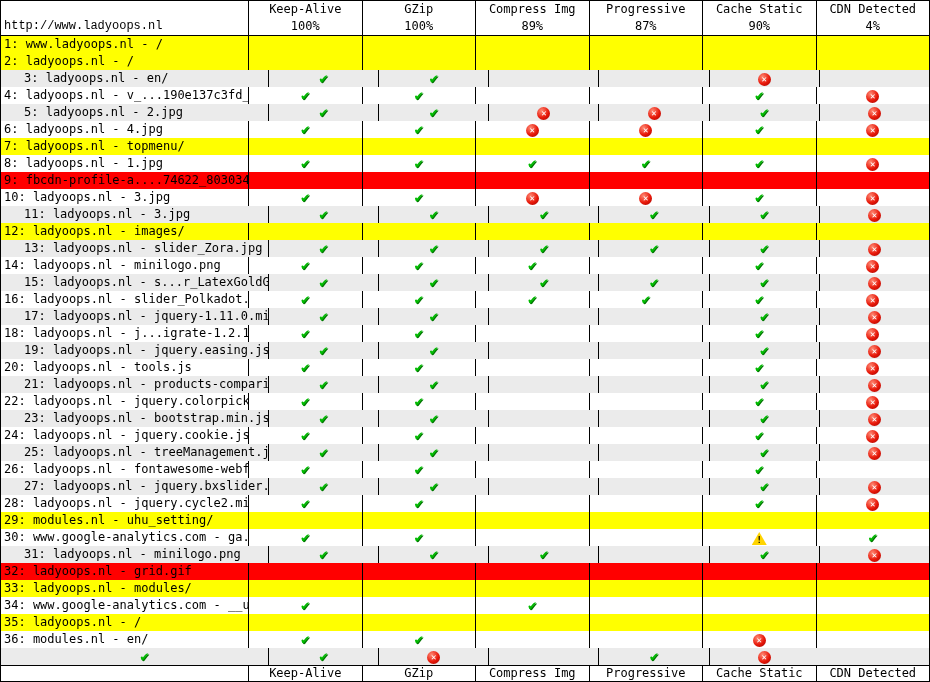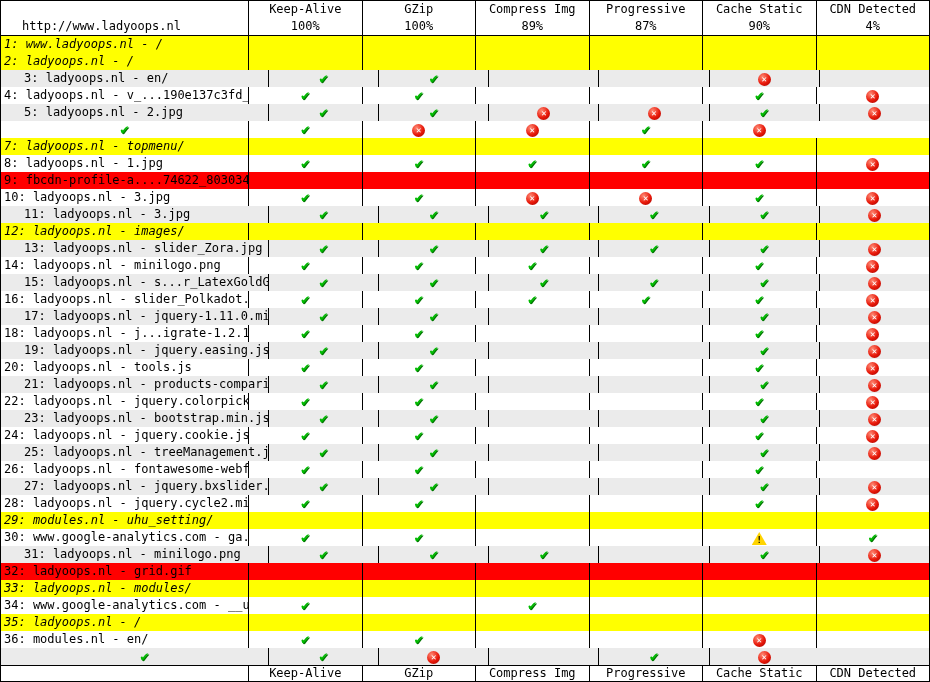--- a/index.html
+++ b/index.html
@@ -8,31 +8,31 @@
     border:1px solid #000;
     font-family:"DejaVu Sans Mono","Liberation Mono",monospace;
     font-size:12px;color:#000;background:#fff;
     display:flex;flex-direction:column;overflow:hidden;
   }
   .row{display:grid;grid-template-columns:247px repeat(6,1fr);}
   .cell{box-sizing:border-box;overflow:hidden;white-space:nowrap;}
   .cell + .cell{border-left:1px solid #000;}
   .header-row{height:34px;border-bottom:1px solid #000;flex:0 0 auto;}
   .header-row .cell{display:flex;flex-direction:column;align-items:center;justify-content:space-between;padding:1px 0 2px 0;}
-  .header-row .url-cell{align-items:flex-start;justify-content:flex-end;padding-left:21px;}
+  .header-row .url-cell{align-items:flex-start;justify-content:flex-end;padding-left:3px;font-family:Liberation Mono, monospace;}
   .footer-row{height:15px;border-top:1px solid #000;flex:0 0 auto;}
   .footer-row .cell{text-align:center;line-height:15px;}
   #rows-container{flex:1 1 auto;display:flex;flex-direction:column;}
   .data-row{height:17px;flex:0 0 auto;}
   .data-row .cell{line-height:17px;}
   .label-cell{padding-left:3px;}
   .mark-cell{text-align:center;}
   .shade-gray{background:#ebebeb;padding-left:20px;}
   .shade-white{background:#ffffff;}
-  .hl-yellow{background:#ffff00;font-style:italic;}
+  .hl-yellow{background:#ffff00;}
   .hl-red{background:#ff0000;}
   .mark{vertical-align:middle;}
   .mark-check{
     color:#00bb00;font-weight:bold;font-size:14px;line-height:17px;
     text-shadow:1px 1px 0 #007700;
   }
   .mark-x{
     display:inline-block;width:13px;height:13px;border-radius:50%;
     background:radial-gradient(circle at 35% 30%, #ff8a75 0%, #e81809 55%, #990000 100%);
     color:#fff;font-size:9px;line-height:13px;font-weight:bold;text-align:center;
@@ -120,20 +120,21 @@
       <div class="row data-row shade-gray">
     <div class="cell label-cell">5: ladyoops.nl - 2.jpg</div>
     <div class="cell mark-cell"><span class="mark mark-check">✔</span></div>
     <div class="cell mark-cell"><span class="mark mark-check">✔</span></div>
     <div class="cell mark-cell"><span class="mark mark-x">✕</span></div>
     <div class="cell mark-cell"><span class="mark mark-x">✕</span></div>
     <div class="cell mark-cell"><span class="mark mark-check">✔</span></div>
     <div class="cell mark-cell"><span class="mark mark-x">✕</span></div>
   </div>
       <div class="row data-row shade-white">
+    <div class="cell label-cell">6: ladyoops.nl - 4.jpg</div>
     <div class="cell mark-cell"><span class="mark mark-check">✔</span></div>
     <div class="cell mark-cell"><span class="mark mark-check">✔</span></div>
     <div class="cell mark-cell"><span class="mark mark-x">✕</span></div>
     <div class="cell mark-cell"><span class="mark mark-x">✕</span></div>
     <div class="cell mark-cell"><span class="mark mark-check">✔</span></div>
     <div class="cell mark-cell"><span class="mark mark-x">✕</span></div>
   </div>
       <div class="row data-row hl-yellow">
     <div class="cell label-cell">7: ladyoops.nl - topmenu/</div>
     <div class="cell mark-cell"></div>

